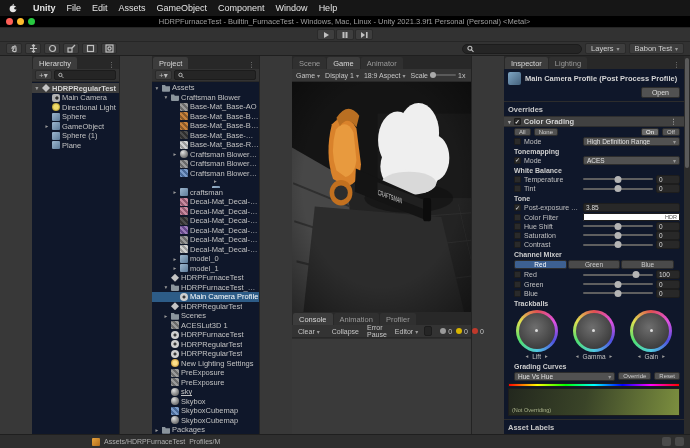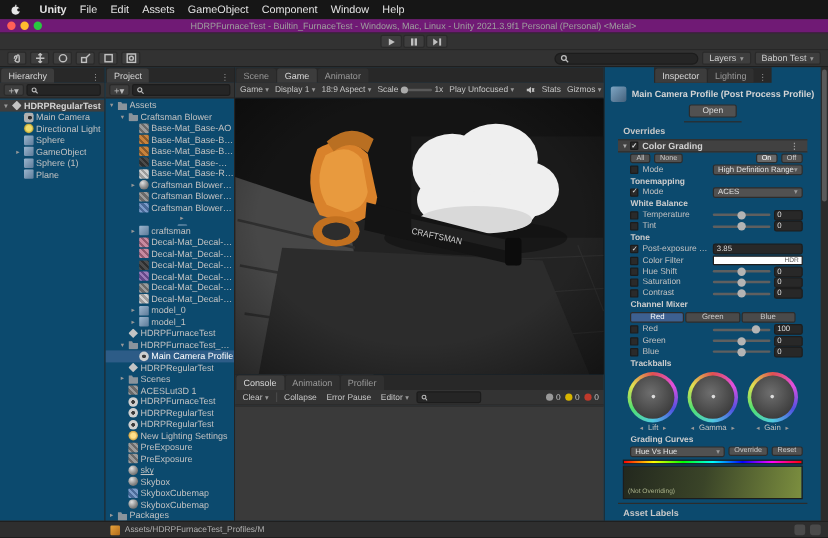--- a/index.html
+++ b/index.html
@@ -7,21 +7,21 @@
   body { width:690px; height:448px; overflow:hidden; font-family:"Liberation Sans",sans-serif; }
   .app { width:690px; height:448px; display:flex; flex-direction:column; background:#383838; color:#c8c8c8; position:relative; }
 
   
   .menubar { height:16px; background:#161616; display:flex; align-items:center; padding:0 8px; gap:15px; flex:0 0 16px; }
   .apple-logo { width:10px; height:10px; display:inline-flex; }
   .mitem { font-size:9px; color:#e4e4e4; white-space:nowrap; }
   .mbold { font-weight:bold; }
 
   
-  .titlebar { height:12px; background:#701a75; display:flex; align-items:center; padding:0 6px; flex:0 0 12px; border-bottom:1px solid #252525; }
+  .titlebar { height:12px; background:#000000; display:flex; align-items:center; padding:0 6px; flex:0 0 12px; border-bottom:1px solid #252525; }
   .lights { display:flex; gap:4px; }
   .light { width:7px; height:7px; border-radius:50%; }
   .l-red { background:#ff5f57; } .l-yellow { background:#febc2e; } .l-green { background:#28c840; }
   .wtitle { flex:1; text-align:center; font-size:7.5px; color:#9f9f9f; white-space:nowrap; overflow:hidden; text-overflow:ellipsis; padding-right:30px; }
 
   
   .playbar { height:14px; background:#323232; display:flex; align-items:center; justify-content:center; gap:1px; flex:0 0 14px; border-bottom:1px solid #262626; }
   .pbtn { width:18px; height:11px; background:#3e3e3e; border:1px solid #2a2a2a; display:flex; align-items:center; justify-content:center; border-radius:2px; }
   .pbtn svg { display:block; }
 
@@ -29,25 +29,25 @@
   .toolbar { height:14px; background:#323232; display:flex; align-items:center; padding:0 6px; gap:3px; flex:0 0 14px; border-bottom:1px solid #1f1f1f; }
   .tbtn { width:16px; height:11px; background:#3e3e3e; border:1px solid #2a2a2a; border-radius:2px; display:flex; align-items:center; justify-content:center; }
   .tspacer { flex:1; }
   .searchbox { width:120px; height:10px; background:#252525; border:1px solid #1c1c1c; border-radius:5px; display:flex; align-items:center; padding:0 4px; gap:3px; }
   .searchbox input { background:transparent; border:none; outline:none; color:#ccc; font-size:7px; width:100%; font-family:"Liberation Sans",sans-serif; }
   .ddbtn { height:11px; background:#3e3e3e; border:1px solid #2a2a2a; border-radius:2px; display:flex; align-items:center; gap:3px; padding:0 5px; font-size:7.5px; color:#cfcfcf; }
   .caret { font-size:6px; color:#9a9a9a; }
 
   
   .main { flex:1; display:flex; min-height:0; }
-  .panel { display:flex; flex-direction:column; background:#0c4a6e; min-width:0; }
+  .panel { display:flex; flex-direction:column; background:#0f172a; min-width:0;margin-left:32px; }
   .p-hierarchy { flex:0 0 88px; border-right:1px solid #232323; }
   .p-project { flex:0 0 108px; border-right:1px solid #232323; }
   .p-center { flex:1; border-right:1px solid #232323; }
-  .p-inspector { flex:0 0 180px;align-items:center; }
+  .p-inspector { flex:0 0 180px; }
   .iscrollbar { flex:0 0 6px; background:#2b2b2b; position:relative; }
   .iscrollbar .thumbv { position:absolute; top:2px; left:1px; width:4px; height:110px; background:#5a5a5a; border-radius:2px; }
 
   .tabbar { height:13px; background:#282828; display:flex; align-items:flex-end; padding:0 1px; gap:1px; flex:0 0 13px; }
   .ptab, .vtab { height:12px; display:flex; align-items:center; gap:3px; padding:0 6px; font-size:7.5px; color:#999; background:#303030; border-radius:2px 2px 0 0; white-space:nowrap; }
   .ptab.active, .vtab.active { background:#3c3c3c; color:#d8d8d8; }
   .kebab { margin-left:auto; color:#9a9a9a; font-size:7px; padding:0 3px; }
 
   .minibar { height:13px; background:#333; display:flex; align-items:center; gap:2px; padding:0 3px; flex:0 0 13px; border-bottom:1px solid #282828; }
   .plusbtn { font-size:8px; color:#bbb; background:#3e3e3e; border:1px solid #2a2a2a; border-radius:2px; height:10px; padding:0 3px; display:flex; align-items:center; }

